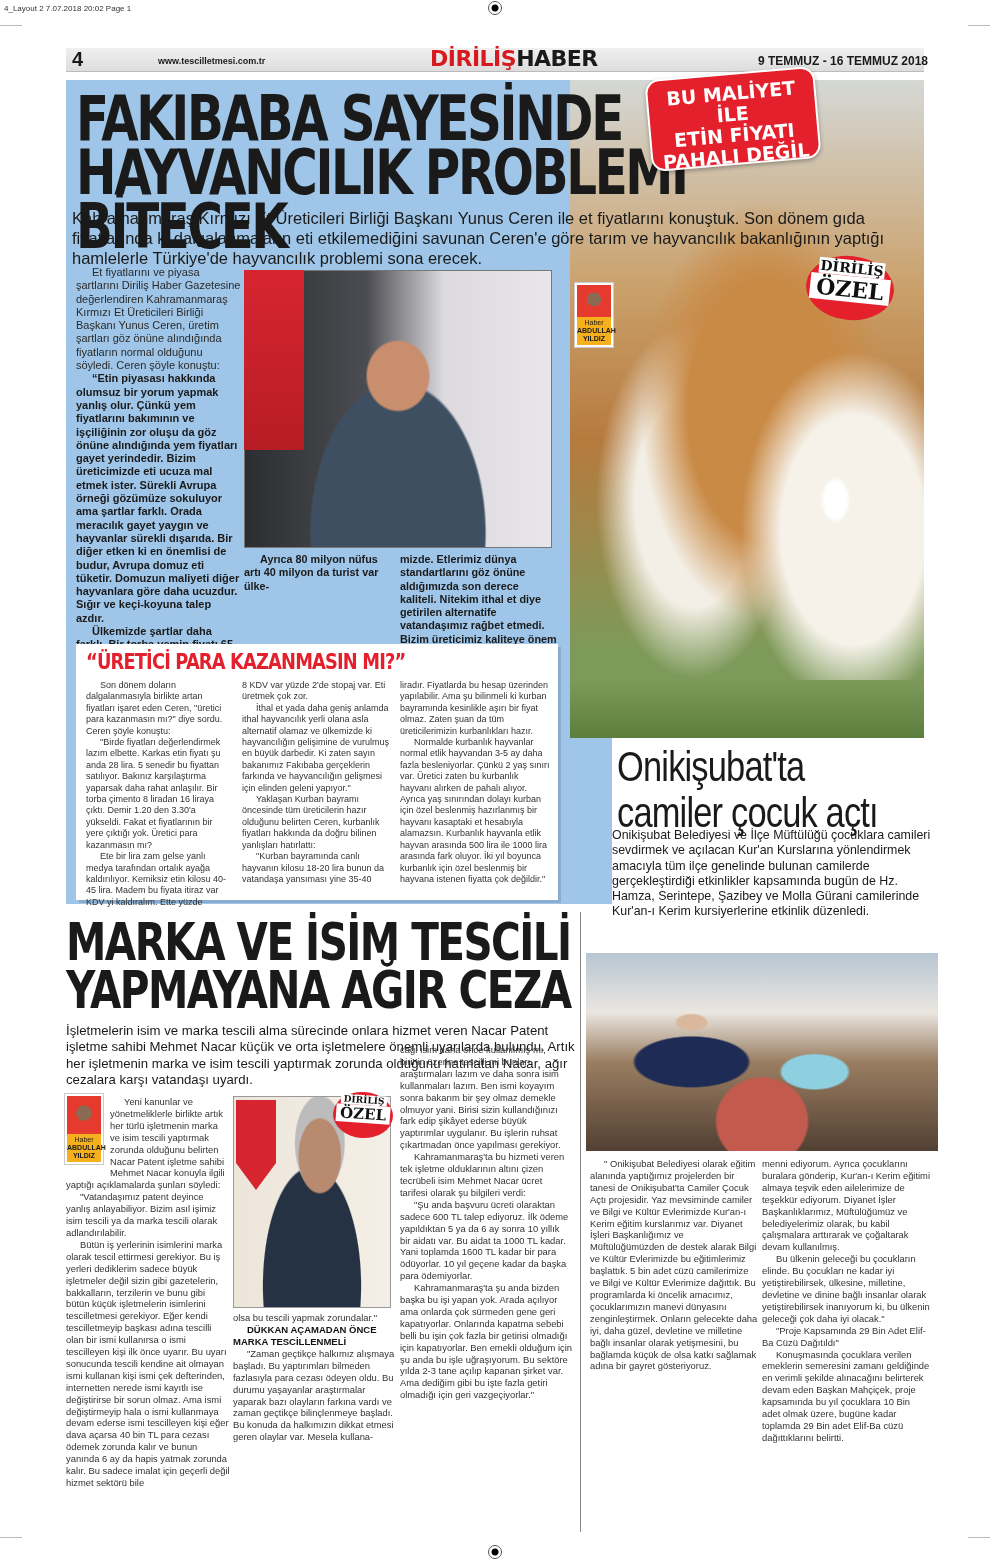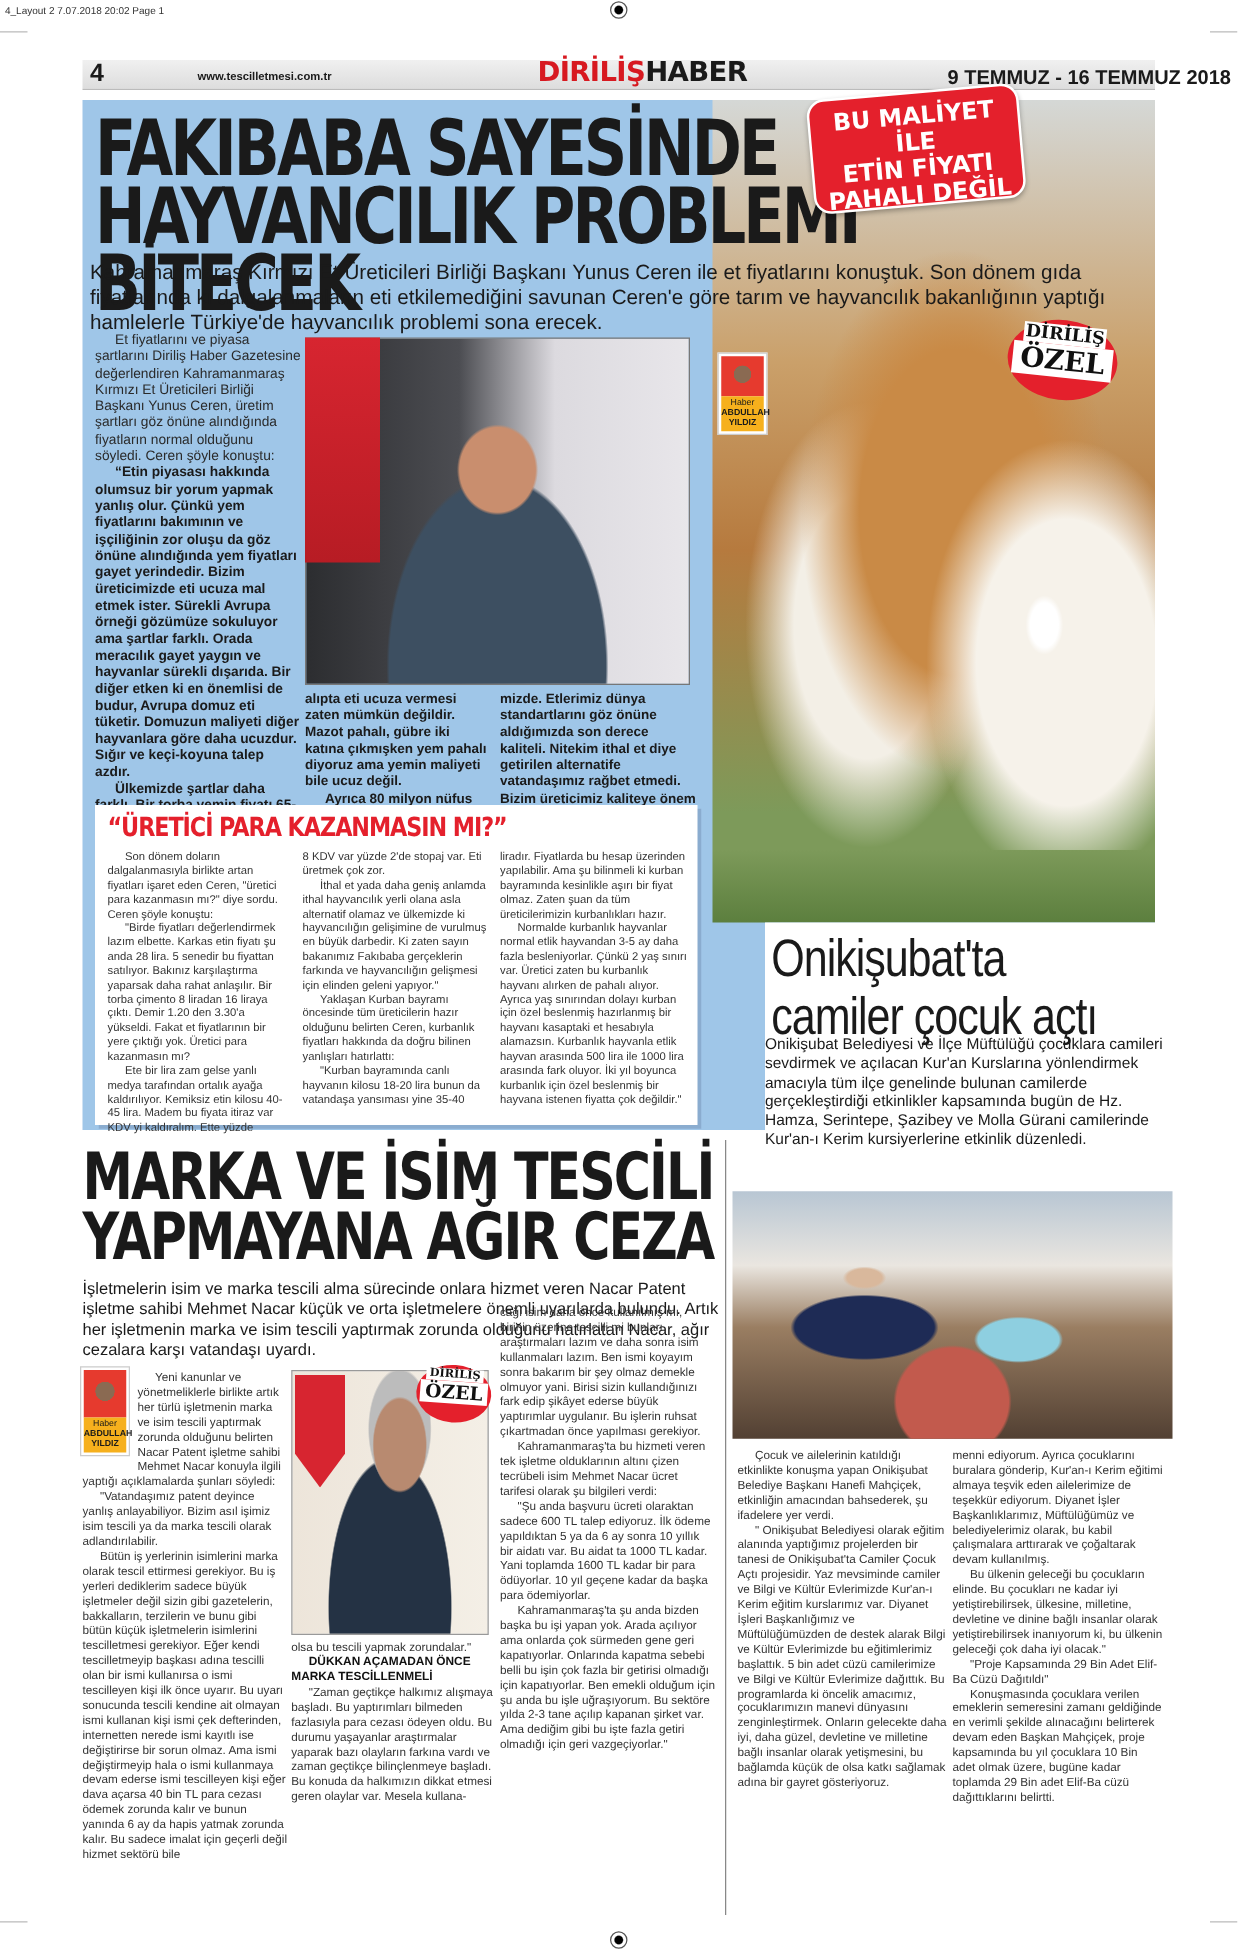--- a/index.html
+++ b/index.html
@@ -8,21 +8,21 @@
 .slug{left:4px;top:4px;font-size:8px;color:#333}
 .reg{width:14px;height:14px;border:1px solid #555;border-radius:50%;background:radial-gradient(circle,#000 3px,#fff 4px)}
 .cropline{background:#bbb}
 
 .hdr{left:66px;top:48px;width:858px;height:24px;background:linear-gradient(#f0f0f0,#ddd);border-bottom:1px solid #bbb}
 .pgnum{left:72px;top:48px;font-size:20px;font-weight:bold;font-family:"Liberation Sans",sans-serif}
 .url{left:158px;top:56px;font-size:9px;font-weight:bold}
 .logo{left:430px;top:46px;font-size:22px;font-weight:900;letter-spacing:-0.5px;font-family:"DejaVu Sans",sans-serif}
 .logo .r{color:#d71920}
 .logo .b{color:#1a1a1a}
-.date{left:758px;top:54px;font-size:16px;font-weight:bold}
+.date{left:758px;top:54px;font-size:12px;font-weight:bold}
 
 .topbg{left:66px;top:80px;width:858px;height:824px;background:#9fc6e8}
 .cowimg{left:570px;top:80px;width:354px;height:600px;background:
  radial-gradient(ellipse at 75% 70%,#fff 0 3%,transparent 4%),
  radial-gradient(ellipse at 80% 75%,#f6f2ea 0 18%,transparent 28%),
  radial-gradient(ellipse at 55% 55%,#c98a46 0 28%,transparent 45%),
  radial-gradient(ellipse at 35% 70%,#f3efe6 0 18%,transparent 30%),
  linear-gradient(180deg,#d5d8d6 0%,#caa06a 35%,#b67a3e 60%,#7d9a5a 95%)}
 .cowimg2{left:570px;top:680px;width:354px;height:58px;background:linear-gradient(#7d9a5a,#5c7f3e)}
 .h1{left:76px;top:92px;width:800px;font-family:"DejaVu Sans",sans-serif;font-weight:900;font-size:62px;line-height:54px;letter-spacing:-3px;color:#1a1a1a;transform:scaleX(0.78);transform-origin:left top}
@@ -103,21 +103,20 @@
 <div class="abs col" style="left:76px;top:266px;width:166px">
   <p style="color:#2a2a2a">Et fiyatlarını ve piyasa şartlarını Diriliş Haber Gazetesine değerlendiren Kahramanmaraş Kırmızı Et Üreticileri Birliği Başkanı Yunus Ceren, üretim şartları göz önüne alındığında fiyatların normal olduğunu söyledi. Ceren şöyle konuştu:</p>
   <p class="b">“Etin piyasası hakkında olumsuz bir yorum yapmak yanlış olur. Çünkü yem fiyatlarını bakımının ve işçiliğinin zor oluşu da göz önüne alındığında yem fiyatları gayet yerindedir. Bizim üreticimizde eti ucuza mal etmek ister. Sürekli Avrupa örneği  gözümüze sokuluyor ama şartlar farklı. Orada meracılık gayet yaygın ve hayvanlar sürekli dışarıda. Bir diğer etken ki en önemlisi de budur, Avrupa domuz eti tüketir. Domuzun maliyeti diğer hayvanlara göre daha ucuzdur. Sığır ve keçi-koyuna talep azdır.</p>
   <p class="b">Ülkemizde şartlar daha farklı. Bir torba yemin fiyatı 65-70 lira. 800 liraya kaba yem dediğimiz yonca alıpta, ortalama 500 liraya saman</p>
 </div>
 
 <div class="abs photo1"></div>
 <div class="abs flag"></div>
 
 <div class="abs col b" style="left:244px;top:553px;width:148px;font-size:10.8px">
-  <p style="text-indent:0">alıpta eti ucuza vermesi zaten mümkün değildir. Mazot pahalı, gübre iki katına çıkmışken yem pahalı diyoruz ama yemin maliyeti bile ucuz değil.</p>
   <p>Ayrıca 80 milyon nüfus artı 40 milyon da turist var ülke-</p>
 </div>
 <div class="abs col b" style="left:400px;top:553px;width:158px;font-size:10.8px">
   <p style="text-indent:0">mizde. Etlerimiz dünya standartlarını göz önüne aldığımızda son derece kaliteli. Nitekim ithal et diye getirilen alternatife vatandaşımız rağbet etmedi. Bizim üreticimiz kaliteye önem veriyor."</p>
 </div>
 
 <div class="abs rep" style="left:574px;top:282px;width:40px">
   <div class="face" style="height:32px"></div>
   <div class="tag">
       <div>Haber</div>
@@ -148,21 +147,20 @@
 </div>
 
 <div class="abs rbox"></div>
 <div class="abs rh">
     <div>Onikişubat'ta</div>
     <div>camiler çocuk açtı</div>
   </div>
 <div class="abs rlead">Onikişubat Belediyesi ve İlçe Müftülüğü çocuklara camileri sevdirmek ve açılacan Kur'an Kurslarına yönlendirmek amacıyla tüm ilçe genelinde bulunan camilerde gerçekleştirdiği etkinlikler kapsamında bugün de Hz. Hamza, Serintepe, Şazibey ve Molla Gürani camilerinde Kur'an-ı Kerim kursiyerlerine etkinlik düzenledi.</div>
 <div class="abs kidimg"></div>
 <div class="abs small" style="left:590px;top:1158px;width:168px;font-size:9.4px;line-height:11.9px">
-  <p>Çocuk ve ailelerinin katıldığı etkinlikte konuşma yapan Onikişubat Belediye Başkanı Hanefi Mahçiçek, etkinliğin amacından bahsederek, şu ifadelere yer verdi.</p>
     <p>" Onikişubat Belediyesi olarak eğitim alanında yaptığımız projelerden bir tanesi de Onikişubat'ta Camiler Çocuk Açtı projesidir. Yaz mevsiminde camiler ve Bilgi ve Kültür Evlerimizde Kur'an-ı Kerim eğitim kurslarımız var. Diyanet İşleri Başkanlığımız ve Müftülüğümüzden de destek alarak Bilgi ve Kültür Evlerimizde bu eğitimlerimiz başlattık. 5 bin adet cüzü camilerimize ve Bilgi ve Kültür Evlerimize dağıttık. Bu programlarda ki öncelik amacımız, çocuklarımızın manevi dünyasını zenginleştirmek. Onların gelecekte daha iyi, daha güzel, devletine ve milletine bağlı insanlar olarak yetişmesini, bu bağlamda küçük de olsa katkı sağlamak adına bir gayret gösteriyoruz.</p>
 </div>
 <div class="abs small" style="left:762px;top:1158px;width:168px;font-size:9.4px;line-height:11.9px">
   <p style="text-indent:0">menni ediyorum. Ayrıca çocuklarını buralara gönderip, Kur'an-ı Kerim eğitimi almaya teşvik eden ailelerimize de teşekkür ediyorum. Diyanet İşler Başkanlıklarımız, Müftülüğümüz ve belediyelerimiz olarak, bu kabil çalışmalara arttırarak ve çoğaltarak devam kullanılmış.</p>
     <p>Bu ülkenin geleceği bu çocukların elinde. Bu çocukları ne kadar iyi yetiştirebilirsek, ülkesine, milletine, devletine ve dinine bağlı insanlar olarak yetiştirebilirsek inanıyorum ki, bu ülkenin geleceği çok daha iyi olacak."</p>
     <p>"Proje Kapsamında 29 Bin Adet Elif- Ba Cüzü Dağıtıldı"</p>
     <p>Konuşmasında çocuklara verilen emeklerin semeresini zamanı geldiğinde en verimli şekilde alınacağını belirterek devam eden Başkan Mahçiçek, proje kapsamında bu yıl çocuklara 10 Bin adet olmak üzere, bugüne kadar toplamda 29 Bin adet Elif-Ba cüzü dağıttıklarını belirtti.</p>
 </div>
 
 <div class="abs vline"></div>

